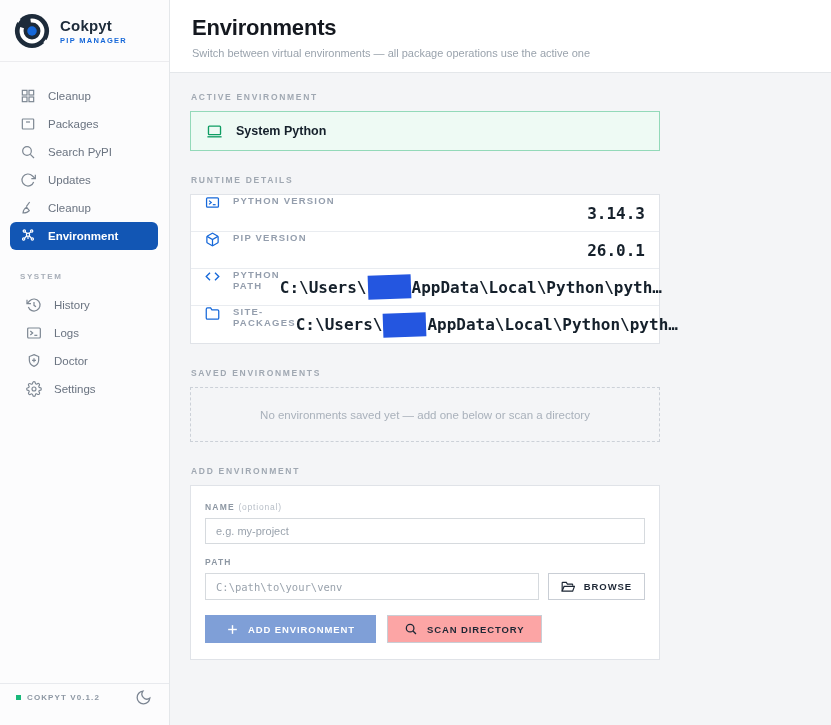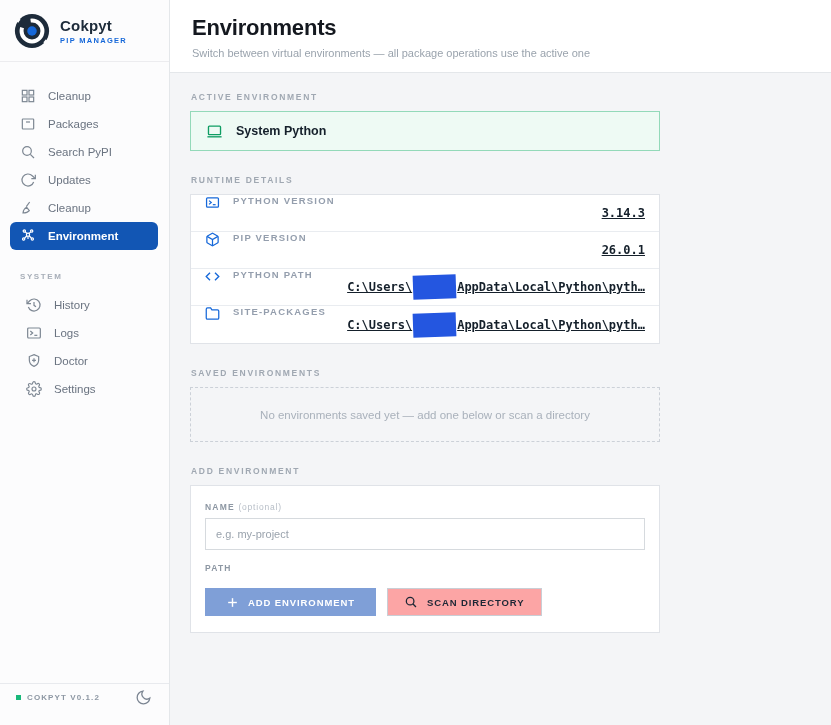--- a/index.html
+++ b/index.html
@@ -88,42 +88,42 @@
     padding:0 14px; border-bottom:1px solid #e9ecf0; position:relative;
   }
   .detail-row:last-child { border-bottom:none; }
   .detail-icon { width:15px; height:15px; color:#1668d9; }
   .detail-label {
     font-size:9.5px; font-weight:bold; letter-spacing:1.2px;
     color:#949ead; margin-left:13px; text-transform:uppercase;
   }
   .detail-value {
     margin-left:auto; font-family:"DejaVu Sans Mono", monospace;
-    font-size:12px; font-weight:bold; color:#15202b;
-    display:flex; align-items:center; white-space:pre;text-decoration:underline;
+    font-size:16px; font-weight:bold; color:#15202b;
+    display:flex; align-items:center; white-space:pre;
   }
   .redact {
     display:inline-block; width:43px; height:24px;
     background:#2456e0; margin:0 1px; transform:rotate(-2deg);
   }
 
   .empty-box {
     border:1.5px dashed #ccd1d8; height:55px;
     display:flex; align-items:center; justify-content:center;
     color:#a9b1bb; font-size:11.5px;
   }
 
   .form-card { background:#fff; border:1px solid #e0e3e8; padding:16px 14px 16px 14px; }
   .field-label {
     font-size:8.5px; font-weight:bold; letter-spacing:1.2px;
     color:#8d97a3; margin-bottom:6px; text-transform:uppercase;
   }
   .field-label .optional { color:#b7bec7; font-weight:normal; letter-spacing:.8px; text-transform:none; }
   .text-input {
-    height:32px; width:100%; border:1px solid #d6dade; background:#fff;
+    height:26px; width:100%; border:1px solid #d6dade; background:#fff;
     padding:0 10px; font-size:11px; color:#333;
     font-family:"Liberation Sans", sans-serif; outline:none;
   }
   .text-input::placeholder { color:#9aa3ad; }
   .mono-input { font-family:"DejaVu Sans Mono", monospace; font-size:10.5px; }
   .path-row { display:flex; gap:9px; margin-top:0; }
   .path-row .text-input { flex:1; height:27px; }
   .field-gap { margin-top:13px; }
   .btn {
     display:inline-flex; align-items:center; justify-content:center; gap:9px;
@@ -378,20 +378,32 @@
       <div class="form-card">
 
         <div class="field-label">
           <span>NAME</span>
           <span class="optional">(optional)</span>
         </div>
         <input class="text-input" type="text" placeholder="e.g. my-project" style="">
 
         <div class="field-label field-gap">
           <span>PATH</span>
+        </div>
+        <div class="path-row">
+          <input class="text-input mono-input" type="text" placeholder="C:\path\to\your\venv" style="">
+          <button class="btn btn-browse">
+            <span class="bicon">
+              <svg viewBox="0 0 24 24" width="14" height="14" fill="none" stroke="currentColor" stroke-width="2">
+                  <path d="M2 19V5a1 1 0 0 1 1-1h6l2 3h8a1 1 0 0 1 1 1v2"></path>
+                  <path d="M2 19l3.2-8H23l-3 8z"></path>
+                </svg>
+            </span>
+            <span>BROWSE</span>
+          </button>
         </div>
 
         <div class="btn-row">
           <button class="btn btn-primary">
             <span class="bicon">
               <svg viewBox="0 0 24 24" width="13" height="13" fill="none" stroke="currentColor" stroke-width="2.6">
                   <line x1="12" y1="4" x2="12" y2="20"></line>
                   <line x1="4" y1="12" x2="20" y2="12"></line>
                 </svg>
             </span>

